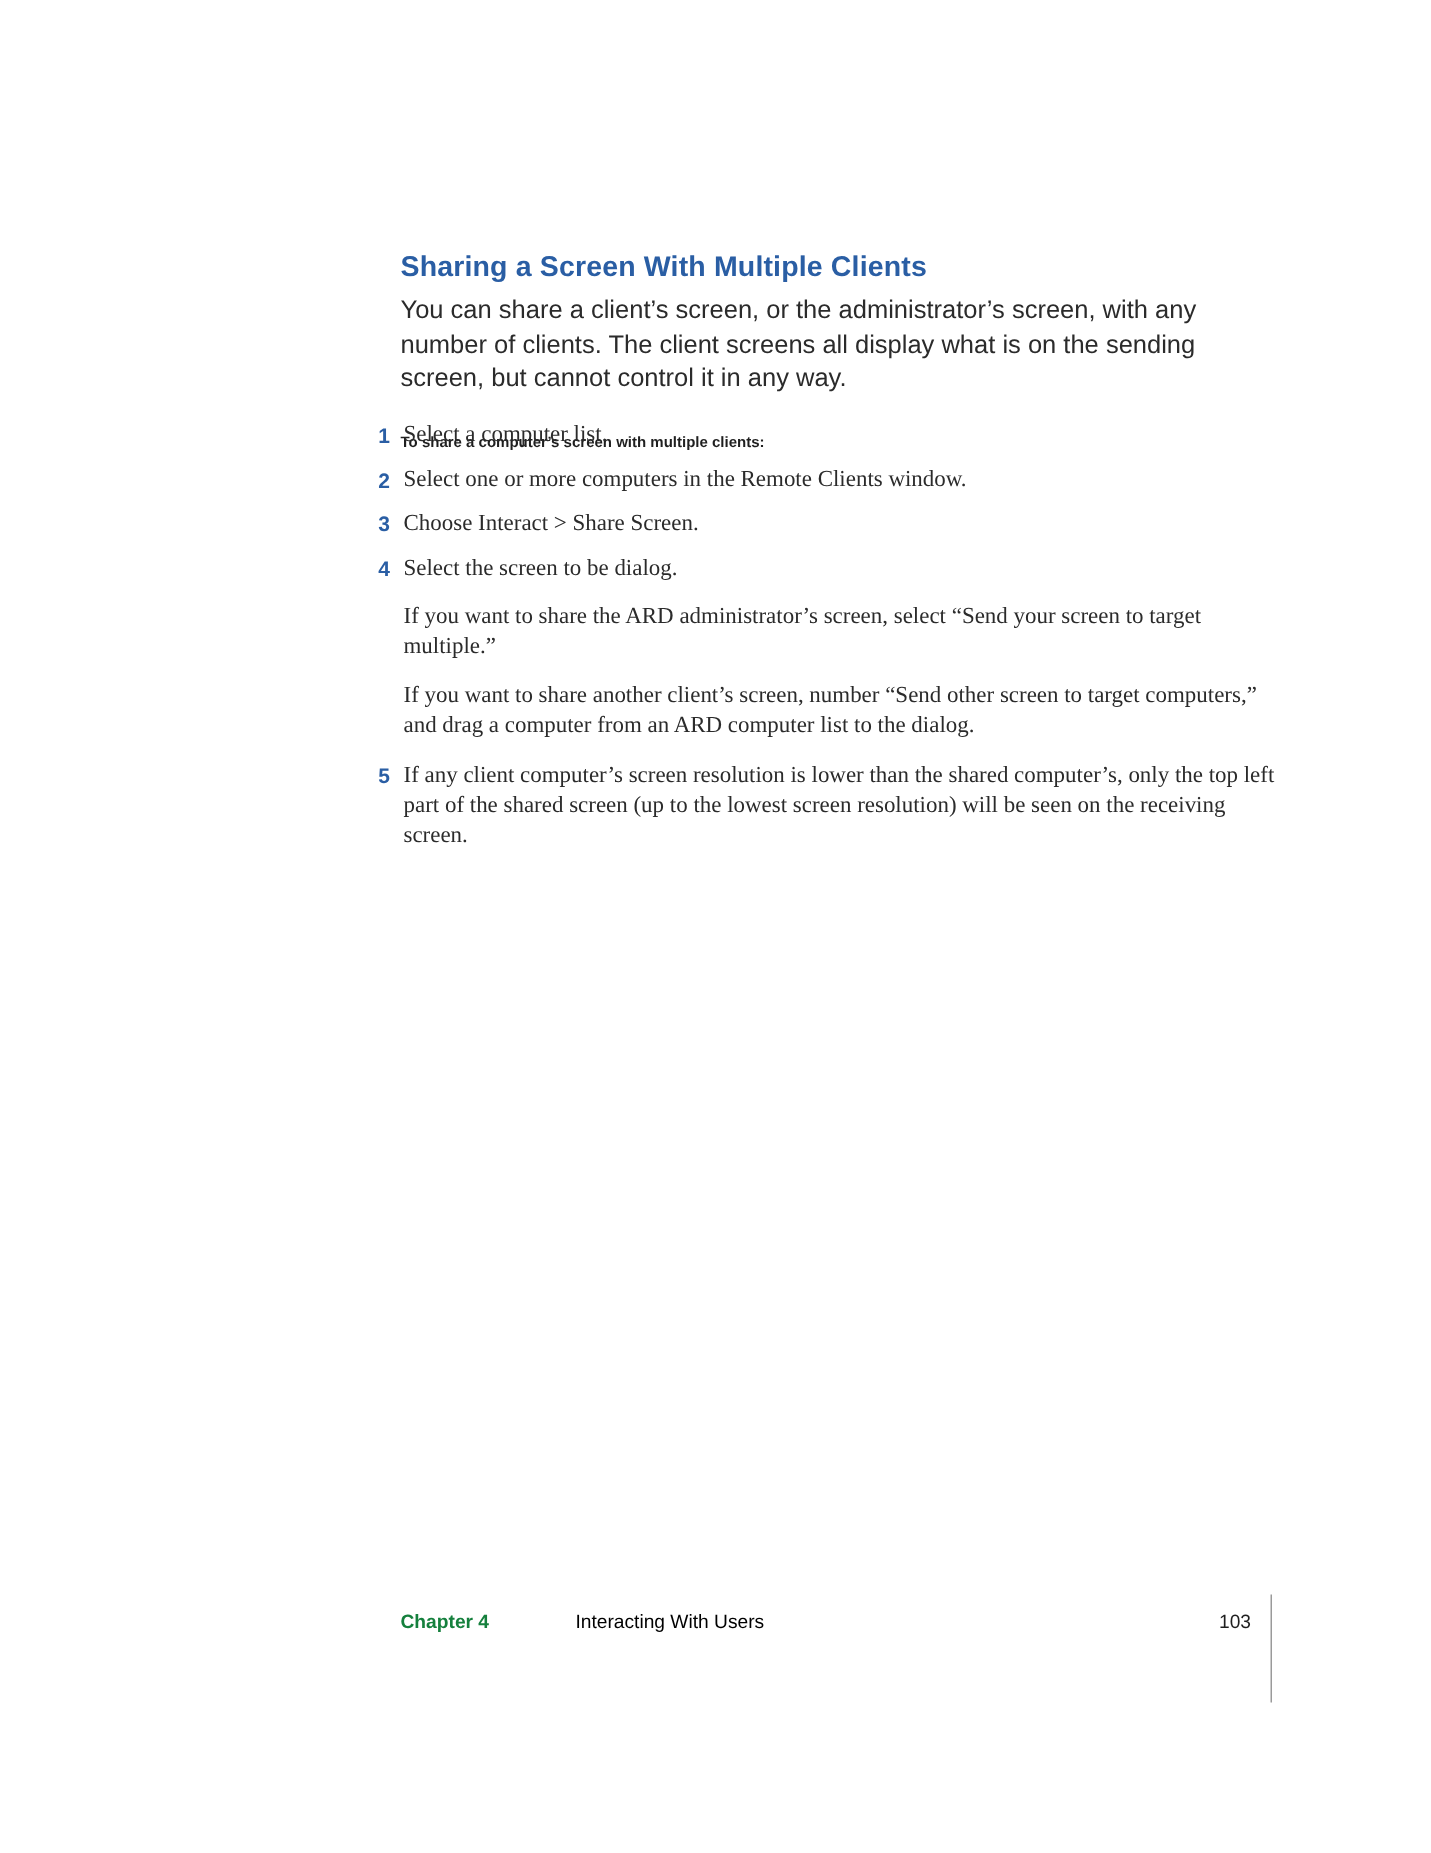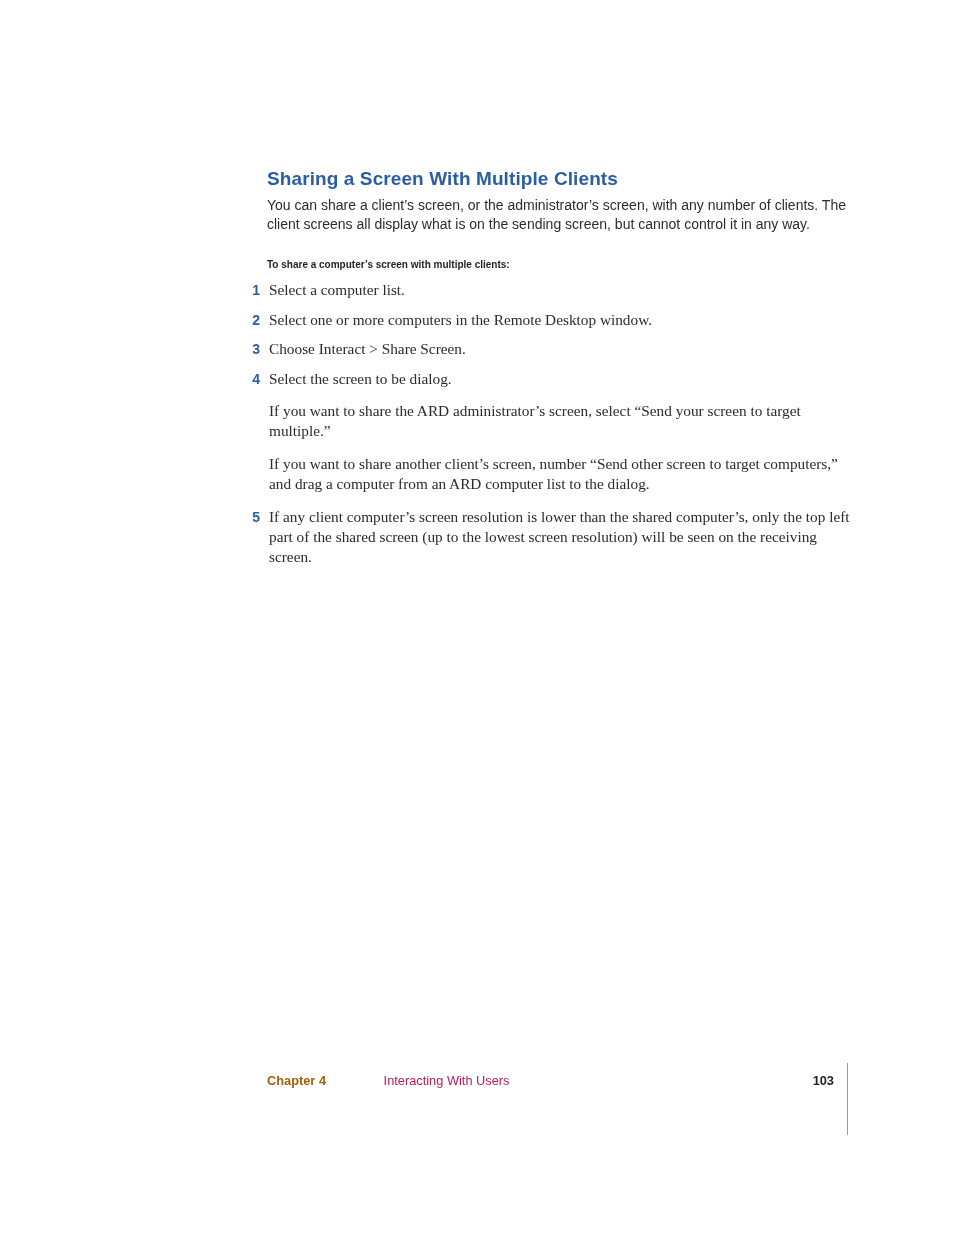--- a/index.html
+++ b/index.html
@@ -25,21 +25,21 @@
     width: 588px;
   }
   .heading {
     color: #2a5ea4;
     font-weight: 600;
     font-size: 19px;
     letter-spacing: 0.1px;
     margin: 0 0 6px 0;
   }
   .intro {
-    font-size: 14px;
+    font-size: 17px;
     line-height: 1.33;
     color: #2b2b2b;
     margin: 0;
   }
   .subhead {
     font-weight: 700;
     font-size: 10px;
     color: #1f1f1f;
     margin: 26px 0 6px 0;
   }
@@ -88,34 +88,34 @@
   }
   .footer-left {
     position: absolute;
     left: 267px;
     top: 0;
     font-size: 12.8px;
     color: #2b2b2b;
   }
   .footer-left .chapter-label {
     font-weight: 700;
-    color: #a16207;
+    color: #15803d;
   }
   .footer-left .chapter-title {
-    color: #be185d;
+    color: #000000;
     font-weight: 400;
     margin-left: 12px;
     padding-left: 42px;
   }
   .page-number {
     position: absolute;
     right: 120px;
     top: 0;
     font-size: 12.8px;
-    font-weight: 700;
+    font-weight: 400;
     color: #1f1f1f;
   }
   .footer-rule {
     position: absolute;
     right: 106px;
     top: -10px;
     width: 1px;
     height: 72px;
     background: #9a9a9a;
   }
@@ -136,21 +136,21 @@
     <div class="step">
       <div class="step-num">1</div>
       <div class="step-body">
         <p>Select a computer list.</p>
       </div>
     </div>
 
     <div class="step">
       <div class="step-num">2</div>
       <div class="step-body">
-        <p>Select one or more computers in the Remote Desktop window.</p>
+        <p>Select one or more computers in the Remote Clients window.</p>
       </div>
     </div>
 
     <div class="step">
       <div class="step-num">3</div>
       <div class="step-body">
         <p>Choose Interact &gt; Share Screen.</p>
       </div>
     </div>
 

